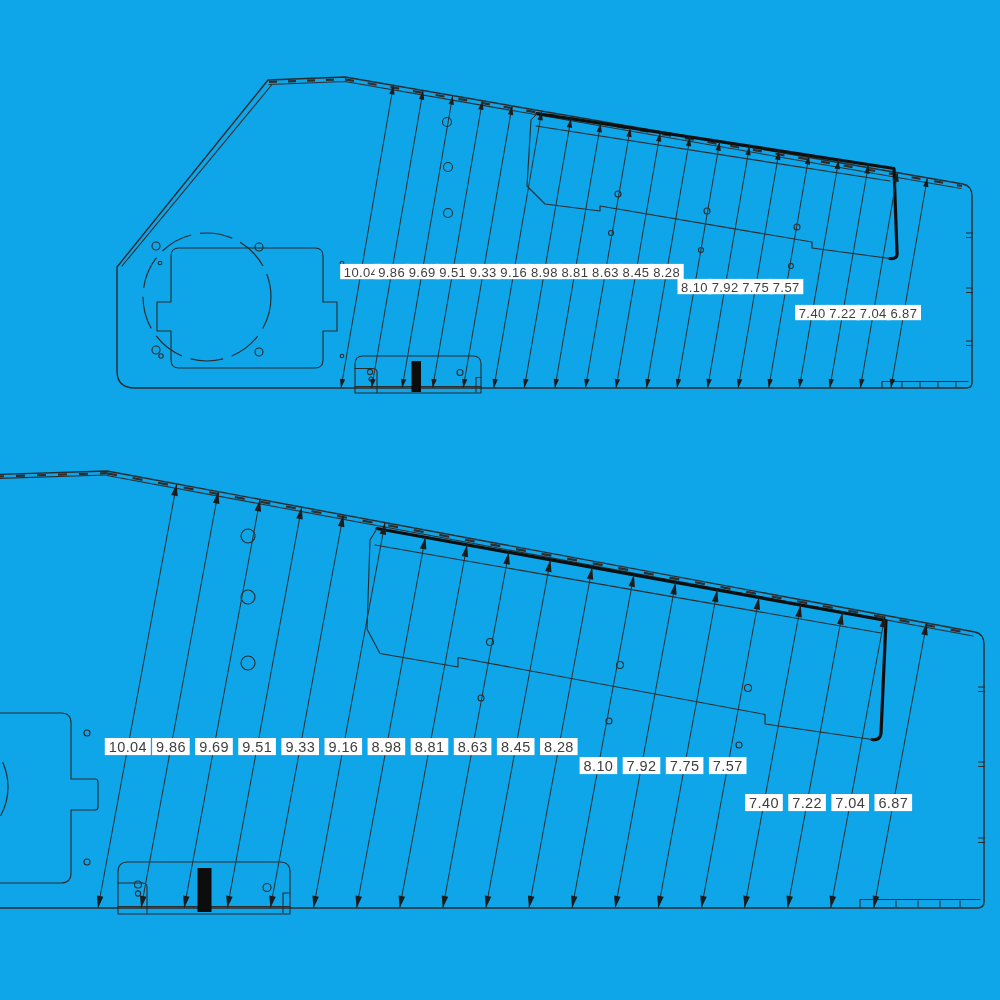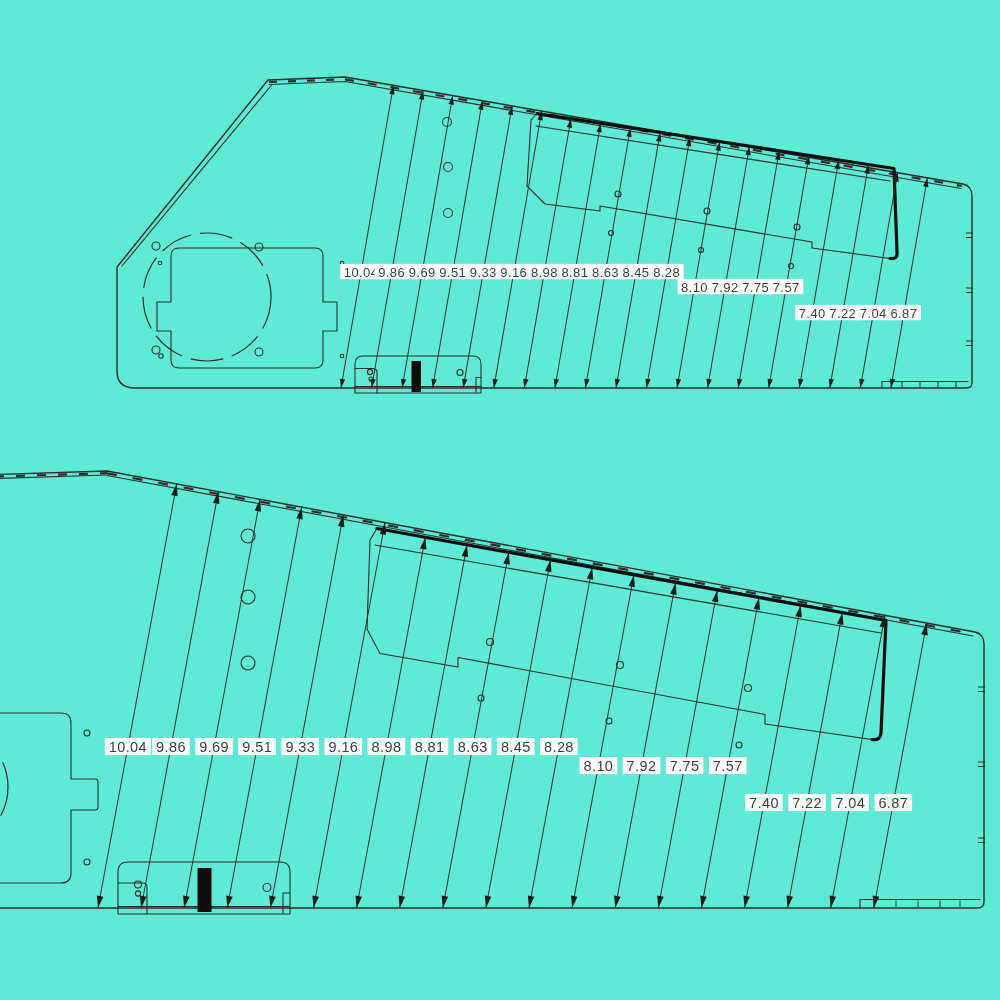--- a/index.html
+++ b/index.html
@@ -1,16 +1,16 @@
 <!DOCTYPE html>
 <html><head>
 <meta charset="utf-8">
 <style>
   html,body{margin:0;padding:0;background:#ffffff;}
-  .canvas{position:relative;width:1000px;height:1000px;background:#5eead4;overflow:hidden;
+  .canvas{position:relative;width:1000px;height:1000px;background:#0ea5e9;overflow:hidden;
           font-family:"Liberation Sans",sans-serif;}
   svg{position:absolute;left:0;top:0;}
   svg *{vector-effect:none;}
   .thin{fill:none;stroke:#2d2d2d;stroke-width:1.1;stroke-linejoin:round;stroke-linecap:round;}
   .outline{fill:none;stroke:#2b2b2b;stroke-width:1.4;stroke-linejoin:round;}
   .thick{fill:none;stroke:#0f0f0f;stroke-width:3.2;stroke-linejoin:round;stroke-linecap:round;}
   .mid-dash{fill:none;stroke:#2d2d2d;stroke-width:2.2;}
   .hole{fill:none;stroke:#2d2d2d;stroke-width:1.1;}
   .phantom{fill:none;stroke:#2d2d2d;stroke-width:1.2;}
   .dim-line{stroke:#2f2f2f;stroke-width:1;fill:none;}

